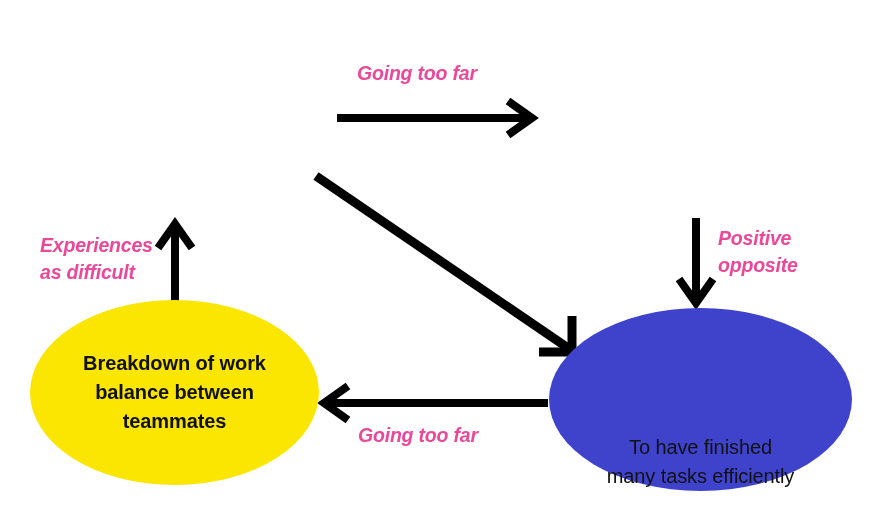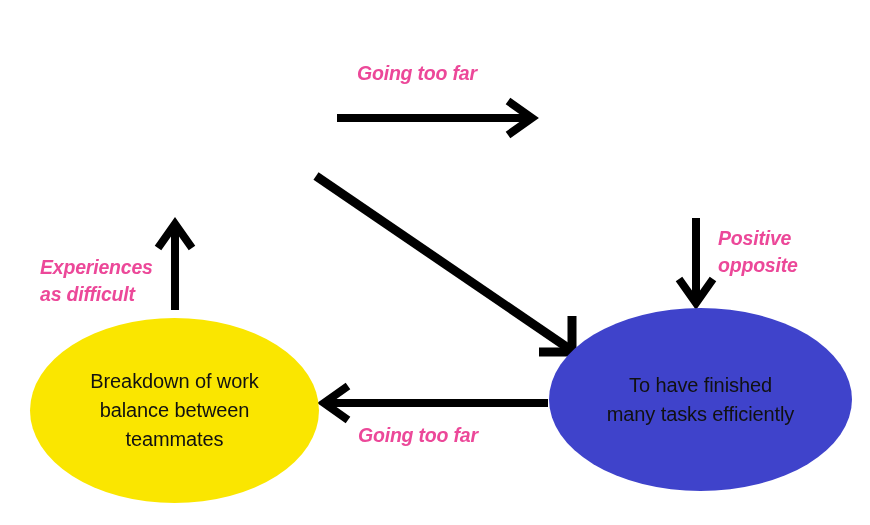--- a/index.html
+++ b/index.html
@@ -32,37 +32,37 @@
     font-size: 20px;
     line-height: 29px;
     color: #111111;
     white-space: pre-line;
     padding: 0 14px;
     letter-spacing: -0.1px;
   }
   
   #node-red    { left: 37px;  top: 33px;  width: 295px; height: 184px; }
   #node-green  { left: 537px; top: 32px;  width: 296px; height: 184px; }
-  #node-yellow { left: 30px;  top: 318px; width: 289px; height: 185px; }
+  #node-yellow { left: 30px;  top: 300px; width: 289px; height: 185px; font-weight: bold; }
   #node-blue   { left: 549px; top: 308px; width: 303px; height: 183px; }
 
   .edge-label {
     position: absolute;
     font-family: "Liberation Sans", sans-serif;
     font-style: italic;
     font-size: 19.5px;
     line-height: 27px;
     color: #ec4899;
     white-space: pre-line;
     letter-spacing: -0.2px;
     font-weight: bold;
   }
   #label-going-too-far-top     { left: 357px; top: 60px;  }
   #label-positive-opposite     { left: 718px; top: 225px; }
-  #label-experiences-difficult { left: 40px;  top: 254px; }
+  #label-experiences-difficult { left: 40px;  top: 232px; }
   #label-good-supplement       { left: 348px; top: 250px; }
   #label-going-too-far-bottom  { left: 358px; top: 422px; }
 
   #arrows {
     position: absolute;
     left: 0;
     top: 0;
     width: 870px;
     height: 525px;
     pointer-events: none;
@@ -102,21 +102,21 @@
   </svg>
 
 
 
   <div class="node" id="node-yellow" style="background:#FAE600;">
     <span class="node-label">Breakdown of work
 balance between
 teammates</span>
   </div>
 
-  <div class="node" id="node-blue" style="background:#3F43CB;">
+  <div class="node" id="node-blue" style="background:#3F43CB;align-items:flex-end;">
     <span class="node-label">To have finished
 many tasks efficiently</span>
   </div>
 
   <div class="edge-label" id="label-going-too-far-top">Going too far</div>
 
   <div class="edge-label" id="label-positive-opposite">Positive
 opposite</div>
 
 

